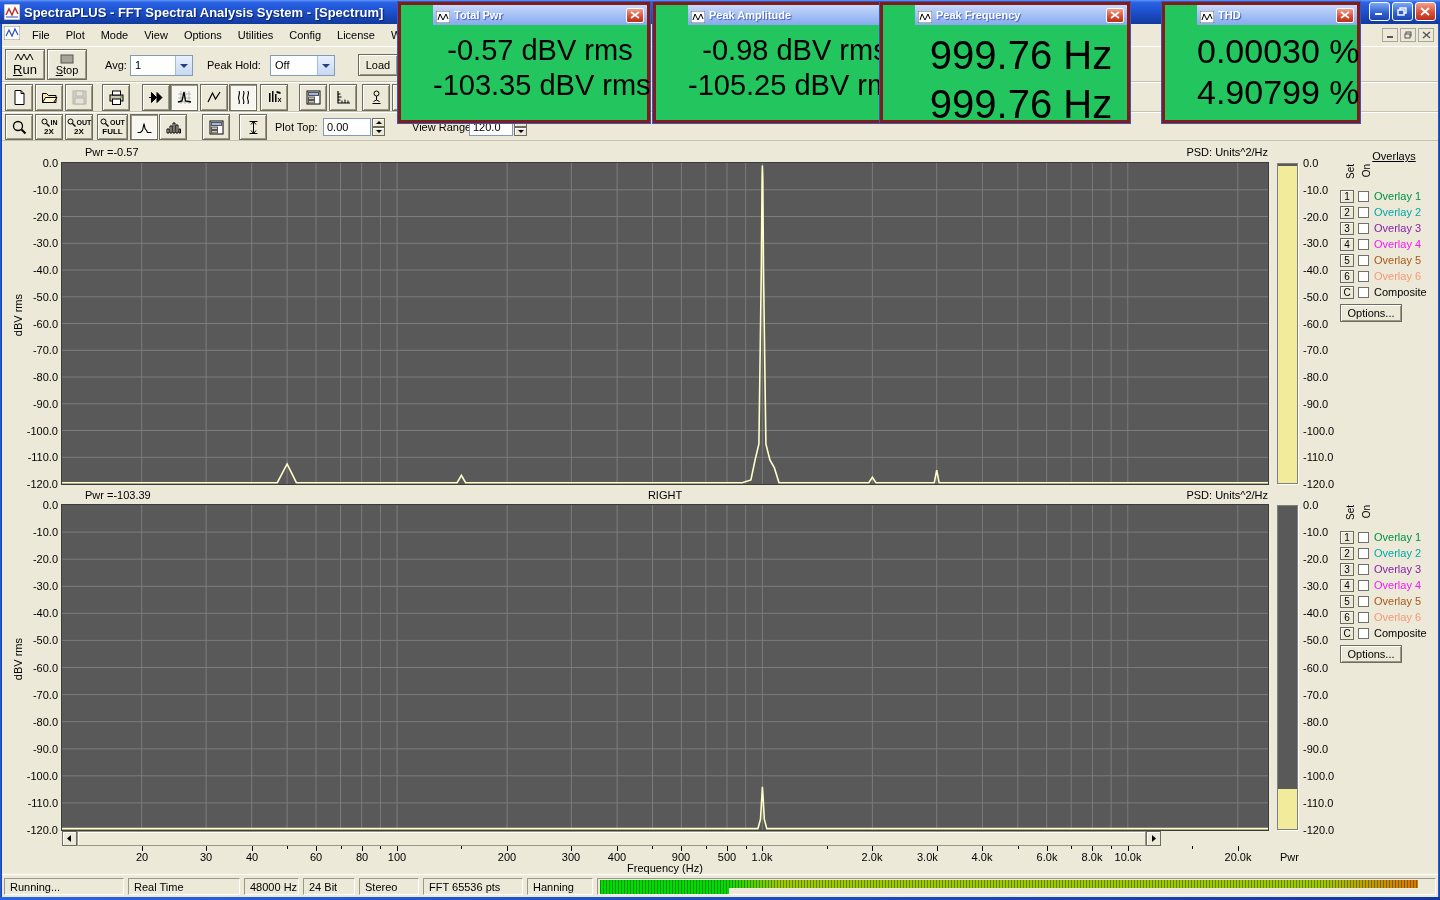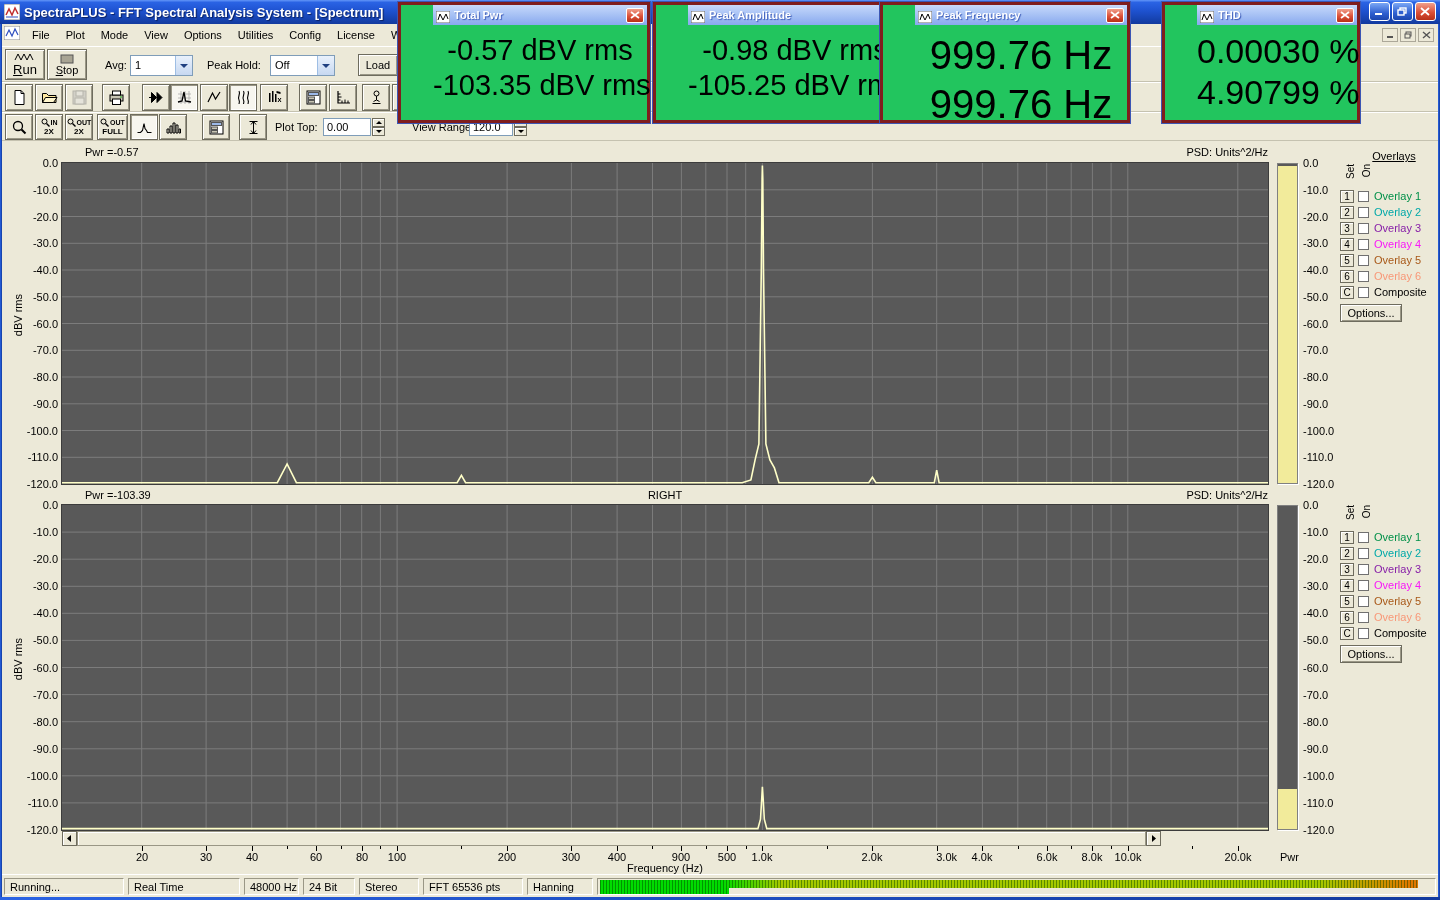--- a/index.html
+++ b/index.html
@@ -681,21 +681,21 @@
       <div class="axis-lab" style="left: 595px; top: 710px; width: 40px; text-align: center;">400</div>
       <div style="position: absolute; left: 679px; top: 705px; width: 1px; height: 5px; background: rgb(0, 0, 0);"></div>
       <div class="axis-lab" style="left: 659px; top: 710px; width: 40px; text-align: center;">900</div>
       <div style="position: absolute; left: 725px; top: 705px; width: 1px; height: 5px; background: rgb(0, 0, 0);"></div>
       <div class="axis-lab" style="left: 705px; top: 710px; width: 40px; text-align: center;">500</div>
       <div style="position: absolute; left: 760px; top: 705px; width: 1px; height: 5px; background: rgb(0, 0, 0);"></div>
       <div class="axis-lab" style="left: 740px; top: 710px; width: 40px; text-align: center;">1.0k</div>
       <div style="position: absolute; left: 870px; top: 705px; width: 1px; height: 5px; background: rgb(0, 0, 0);"></div>
       <div class="axis-lab" style="left: 850px; top: 710px; width: 40px; text-align: center;">2.0k</div>
       <div style="position: absolute; left: 935px; top: 705px; width: 1px; height: 5px; background: rgb(0, 0, 0);"></div>
-      <div class="axis-lab" style="left: 915px; top: 710px; width: 40px; text-align: right;">3.0k</div>
+      <div class="axis-lab" style="left: 915px; top: 710px; width: 40px; text-align: left;">3.0k</div>
       <div style="position: absolute; left: 980px; top: 705px; width: 1px; height: 5px; background: rgb(0, 0, 0);"></div>
       <div class="axis-lab" style="left: 960px; top: 710px; width: 40px; text-align: center;">4.0k</div>
       <div style="position: absolute; left: 1045px; top: 705px; width: 1px; height: 5px; background: rgb(0, 0, 0);"></div>
       <div class="axis-lab" style="left: 1025px; top: 710px; width: 40px; text-align: center;">6.0k</div>
       <div style="position: absolute; left: 1090px; top: 705px; width: 1px; height: 5px; background: rgb(0, 0, 0);"></div>
       <div class="axis-lab" style="left: 1070px; top: 710px; width: 40px; text-align: center;">8.0k</div>
       <div style="position: absolute; left: 1126px; top: 705px; width: 1px; height: 5px; background: rgb(0, 0, 0);"></div>
       <div class="axis-lab" style="left: 1106px; top: 710px; width: 40px; text-align: center;">10.0k</div>
       <div style="position: absolute; left: 1236px; top: 705px; width: 1px; height: 5px; background: rgb(0, 0, 0);"></div>
       <div class="axis-lab" style="left: 1216px; top: 710px; width: 40px; text-align: center;">20.0k</div>

